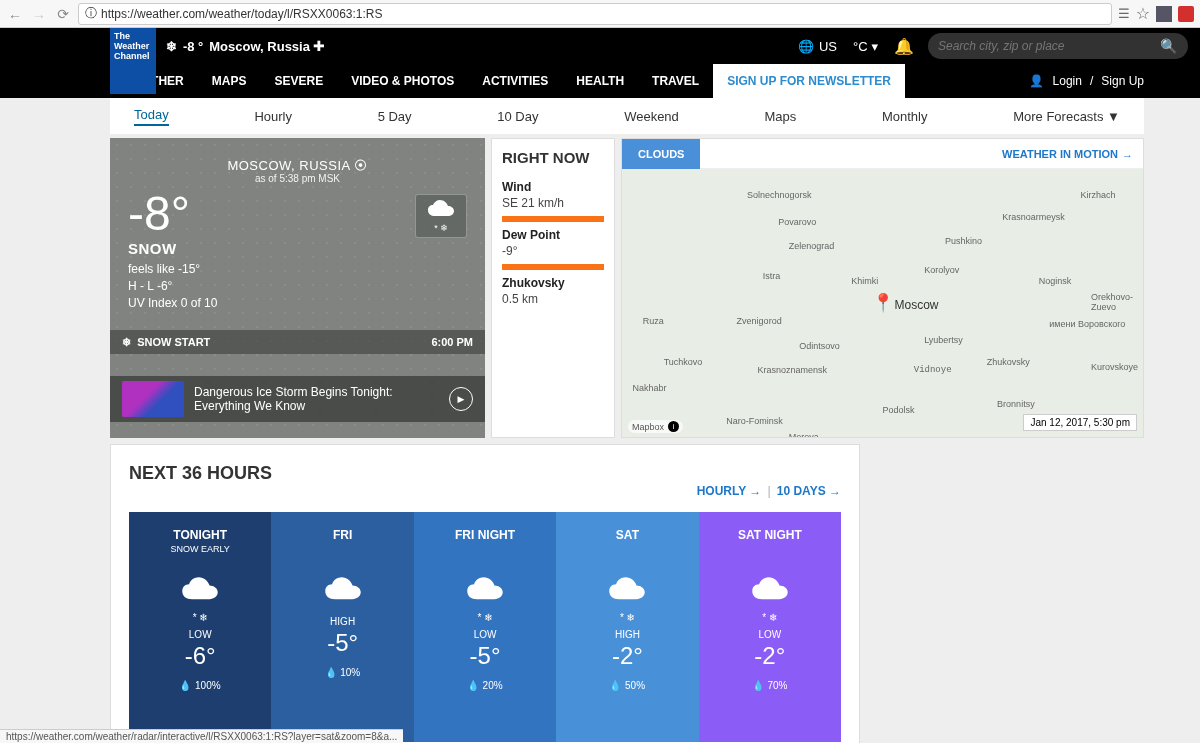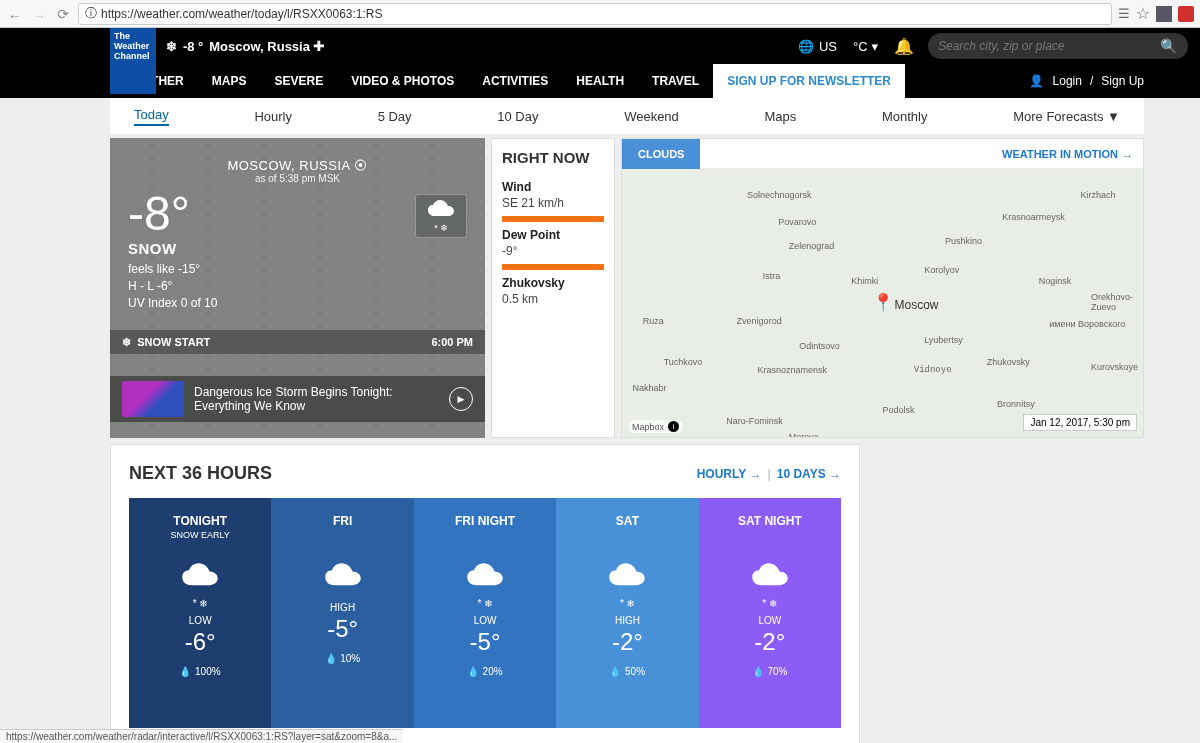--- a/index.html
+++ b/index.html
@@ -60,21 +60,21 @@
 .map-tabs { position:absolute; top:0; left:0; right:0; height:30px; display:flex; align-items:center; border-bottom:1px solid #eee; }
 .map-tabs .tab { background:#4a90d9; color:#fff; font-size:11px; font-weight:bold; padding:0 16px; height:30px; display:flex; align-items:center; cursor:pointer; }
 .map-tabs .wim { margin-left:auto; color:#1f77c9; font-size:11px; font-weight:bold; padding:0 10px; cursor:pointer; display:flex; align-items:center; gap:4px; }
 .map-body { position:absolute; top:30px; left:0; right:0; bottom:0; background:#e8ede6; overflow:hidden; }
 .map-body .city-lbl { position:absolute; font-size:9px; color:#666; }
 .map-body .marker { position:absolute; left:48%; top:46%; font-size:18px; color:#222; }
 .map-body .timestamp { position:absolute; right:6px; bottom:6px; background:#fff; border:1px solid #ccc; font-size:10px; padding:2px 6px; }
 .map-body .mapbox { position:absolute; left:6px; bottom:4px; font-size:9px; color:#555; background:rgba(255,255,255,.7); padding:1px 4px; border-radius:7px; display:flex; align-items:center; gap:4px; }
 
 .next36 { background:#fff; margin:0 340px 0 110px; border:1px solid #ddd; padding:18px; }
-.next36 .hdr { display:flex; margin-bottom:14px; }
+.next36 .hdr { display:flex; margin-bottom:14px;flex-direction:column; }
 .next36 h2 { font-size:18px; font-weight:bold; color:#333; }
 .next36 .hdr .links { margin-left:auto; font-size:12px; font-weight:bold; color:#1f77c9; display:flex; gap:6px; align-items:center; }
 .next36 .hdr .links span { cursor:pointer; }
 .forecast-row { display:flex; height:230px; }
 .fc-card { flex:1; color:#fff; text-align:center; padding:16px 6px 6px; position:relative; }
 .fc-card .day { font-size:12px; font-weight:bold; }
 .fc-card .sub { font-size:9px; margin-top:2px; }
 .fc-card .icon { margin:22px auto 6px; }
 .fc-card .hilo { font-size:10px; margin-top:6px; }
 .fc-card .val { font-size:24px; font-weight:300; margin-top:2px; }

